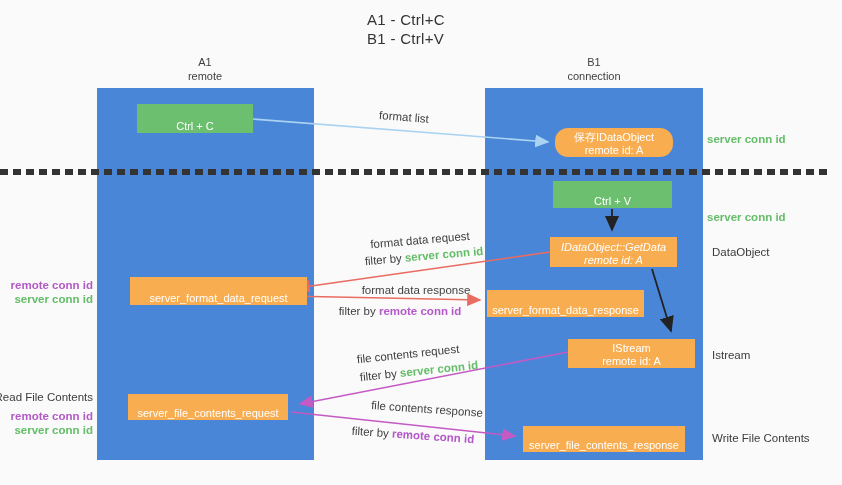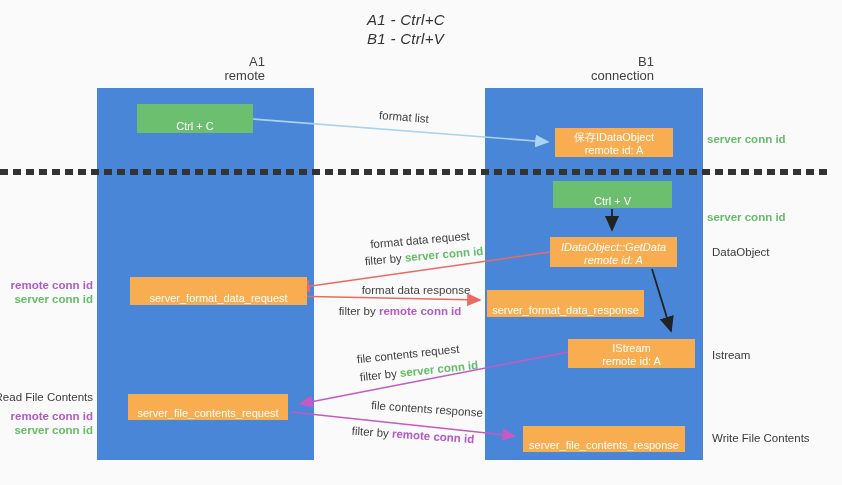--- a/index.html
+++ b/index.html
@@ -7,21 +7,21 @@
     position:relative;width:842px;height:485px;overflow:hidden;
     background:#fafafa;
     font-family:"Liberation Sans","DejaVu Sans",sans-serif;
     color:#3b3b3b;
   }
   .abs{position:absolute;}
   .title{
     font-size:15px;line-height:19px;color:#333;letter-spacing:.3px;
   }
   .col-header{
-    font-size:13px;line-height:14px;color:#3f3f3f;text-align:right;
+    font-size:11px;line-height:14px;color:#3f3f3f;text-align:center;
   }
   .column{
     position:absolute;background:#4a86d8;top:88px;height:372px;
   }
   .box{
     position:absolute;display:flex;flex-direction:column;align-items:center;justify-content:flex-end;
     color:#fff;font-size:11px;line-height:13px;text-align:center;
   }
   .box.green{background:#6dbf70;}
   .box.orange{background:#f9ad51;}
@@ -38,21 +38,21 @@
     position:absolute;left:0;top:169px;width:829px;height:6px;
     background:repeating-linear-gradient(90deg,#333 0 8px,transparent 8px 13px);
   }
   svg{position:absolute;left:0;top:0;}
 </style>
 </head>
 <body>
 
 <div id="canvas">
 
-  <div class="abs title" style="left:367px;top:10px;font-style:italic;">
+  <div class="abs title" style="left:367px;top:10px;">
     <div>A1 - Ctrl+C</div>
     <div>B1 - Ctrl+V</div>
   </div>
 
   <div class="abs col-header" style="left:145px;top:55px;width:120px;">
     <div>A1</div>
     <div>remote</div>
   </div>
   <div class="abs col-header" style="left:534px;top:55px;width:120px;">
     <div>B1</div>
@@ -85,21 +85,21 @@
     <line x1="550" y1="252" x2="297" y2="288" stroke="#e96b61" stroke-width="1.6" marker-end="url(#m-red)"></line>
     <line x1="287" y1="296" x2="480" y2="300" stroke="#e96b61" stroke-width="1.6" marker-end="url(#m-red)"></line>
     <line x1="568" y1="352" x2="300" y2="404" stroke="#c45ac4" stroke-width="1.6" marker-end="url(#m-magenta)"></line>
     <line x1="291" y1="412" x2="515" y2="436" stroke="#c45ac4" stroke-width="1.6" marker-end="url(#m-magenta)"></line>
   </svg>
 
   <div class="box green" style="left:137px;top:104px;width:116px;height:29px;">
     <div>Ctrl + C</div>
   </div>
 
-  <div class="box orange" style="left:555px;top:128px;width:118px;height:29px;">
+  <div class="box orange" style="left:555px;top:128px;width:118px;height:29px;border-radius:13px;">
     <div>保存IDataObject</div>
     <div>remote id: A</div>
   </div>
 
   <div class="box green" style="left:553px;top:181px;width:119px;height:27px;">
     <div>Ctrl + V</div>
   </div>
 
   <div class="box orange" style="left:550px;top:237px;width:127px;height:30px;font-style:italic;">
     <div>IDataObject::GetData</div>

